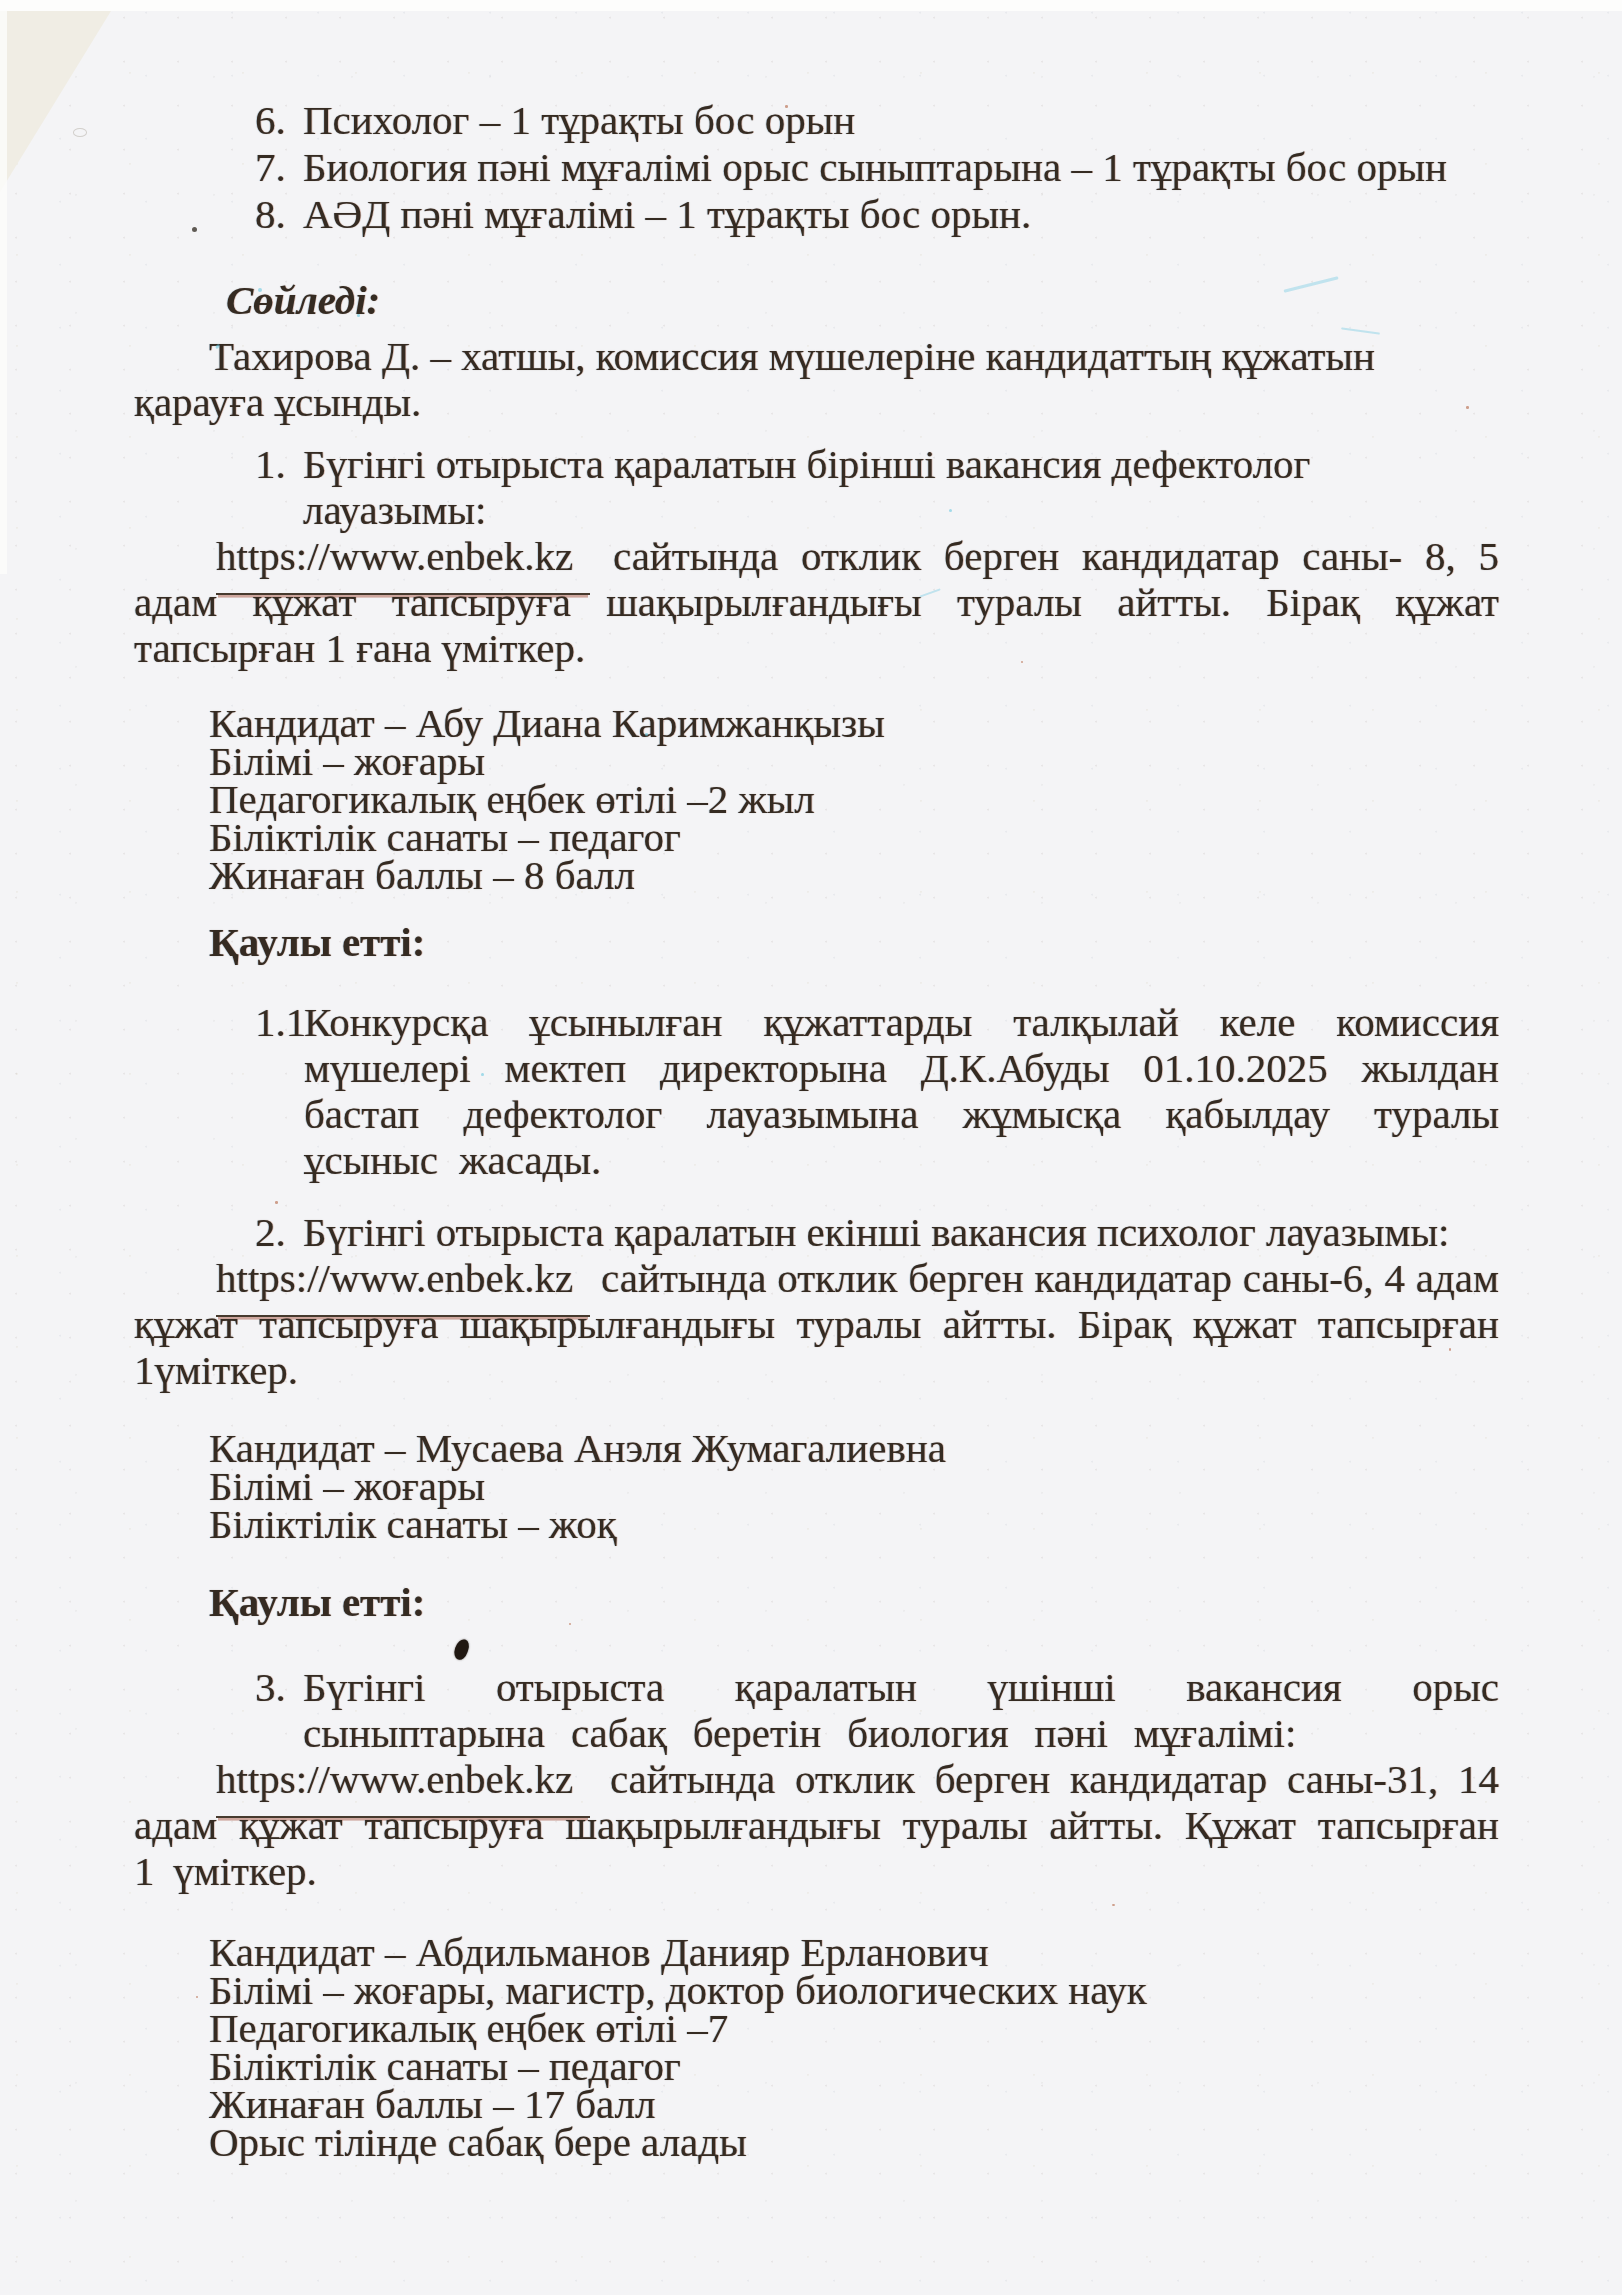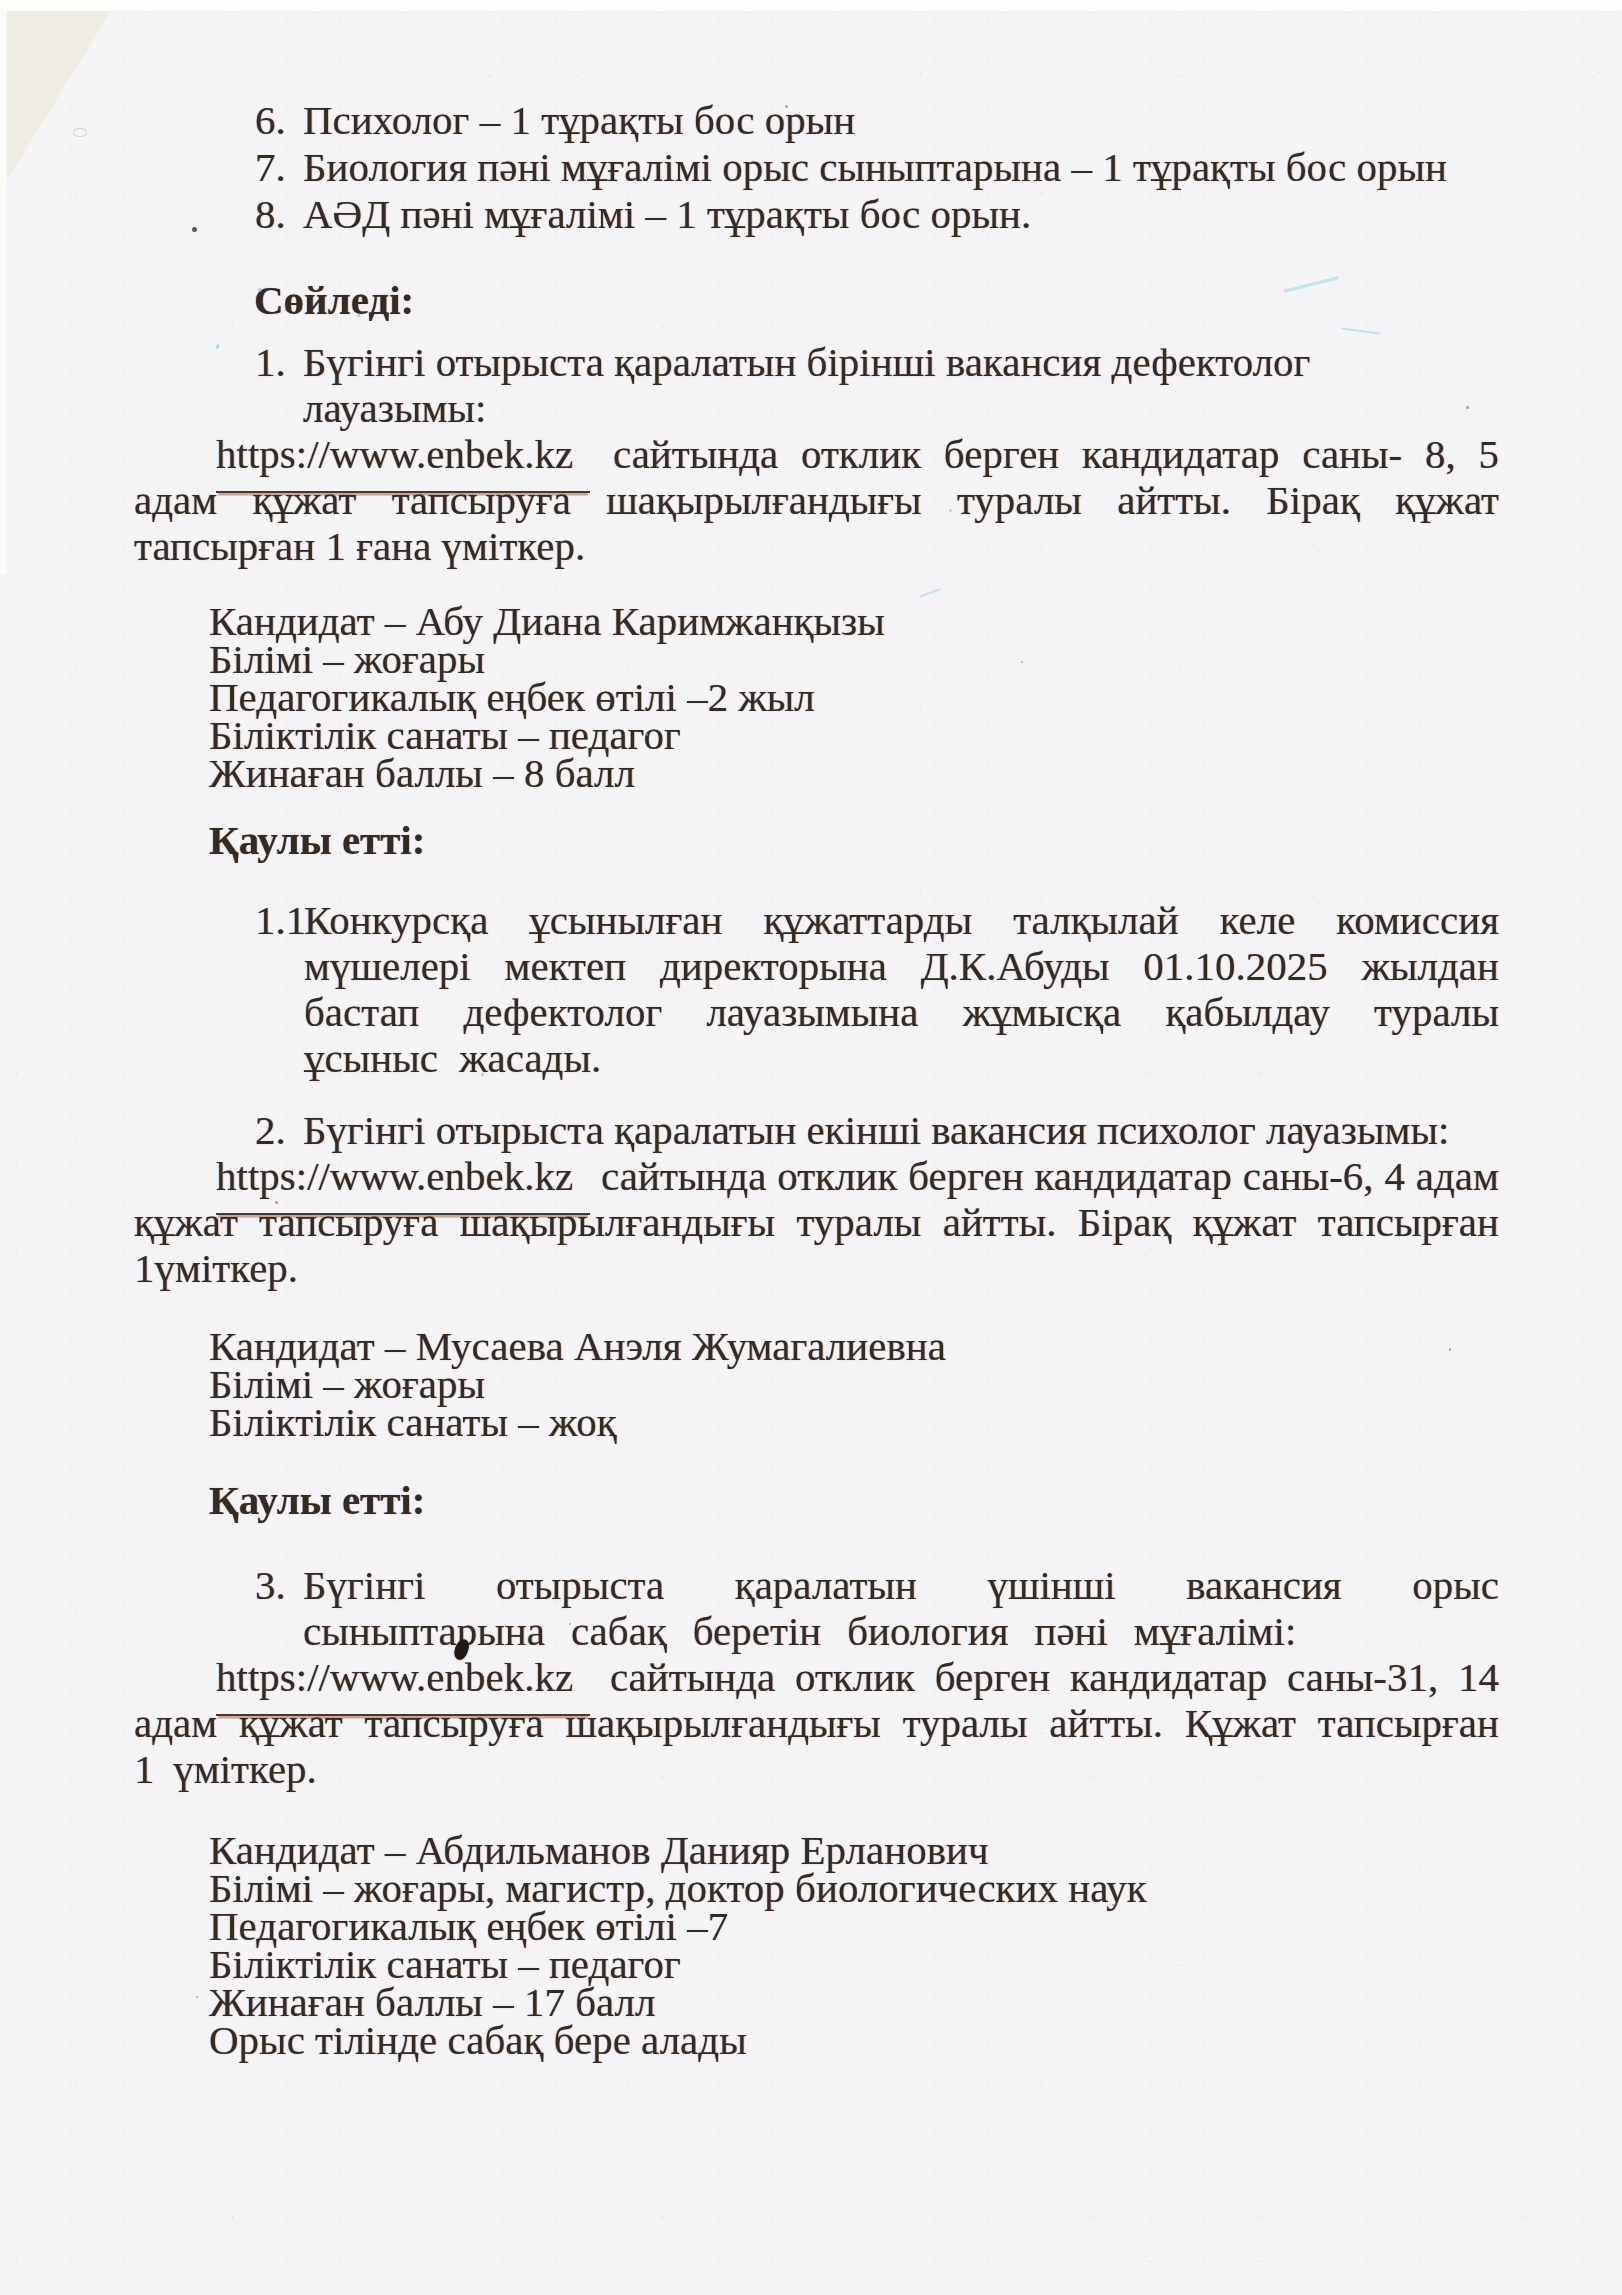--- a/index.html
+++ b/index.html
@@ -29,21 +29,21 @@
     box-sizing:border-box;width:1623px;
     padding:97px 124px 0 134px;
     font-size:41px;line-height:46px;
     text-shadow:0.7px 0 0 rgba(170,60,25,.26), -0.7px 0 0 rgba(20,110,170,.20), 0 0 1.3px rgba(70,50,30,.28);
   }
   p{margin:0;}
   .toplist p{line-height:47px;}
   .li{padding-left:169px;text-indent:-48px;}
   .li .num{display:inline-block;width:48px;text-indent:0;}
   .heading{font-weight:700;}
-  .h-speak{margin-left:120px;}
+  .h-speak{margin-left:92px;font-style:italic;}
   .h-res{margin-left:75px;}
   .secretary{text-indent:75px;}
   .urlp{text-indent:82px;text-align:justify;}
   .urlp.s3{word-spacing:8.5px;}
   .url{
     border-bottom:2.6px solid var(--underline,#463a2e);
     box-shadow:0 4.6px 0 -2px rgba(150,50,25,.40);
     padding-right:17px;padding-bottom:14px;
   }
   .cand{margin-left:75px;}
@@ -81,20 +81,21 @@
   <div class="content">
 
     <div class="toplist">
       <p class="li"><span class="num">6.</span><span>Психолог – 1 тұрақты бос орын</span></p>
       <p class="li"><span class="num">7.</span><span>Биология пәні мұғалімі орыс сыныптарына – 1 тұрақты бос орын</span></p>
       <p class="li"><span class="num">8.</span><span>АӘД пәні мұғалімі – 1 тұрақты бос орын.</span></p>
     </div>
 
     <p class="heading h-speak mt60">Сөйледі:</p>
 
+    <p class="secretary mt15">Тахирова Д. – хатшы, комиссия мүшелеріне кандидаттың құжатын қарауға ұсынды.</p>
 
     <p class="li mt25"><span class="num">1.</span><span>Бүгінгі отырыста қаралатын бірінші вакансия дефектолог лауазымы:</span></p>
     <p class="urlp"><span class="url">https://www.enbek.kz</span><span> сайтында отклик берген кандидатар саны- 8, 5 адам құжат тапсыруға шақырылғандығы туралы айтты. Бірақ құжат тапсырған  1 ғана  үміткер.</span></p>
 
     <div class="cand mt50">
       <p>Кандидат – Абу Диана Каримжанқызы</p>
       <p>Білімі – жоғары</p>
       <p>Педагогикалық еңбек өтілі –2 жыл</p>
       <p>Біліктілік санаты – педагог</p>
       <p>Жинаған баллы – 8 балл</p>

